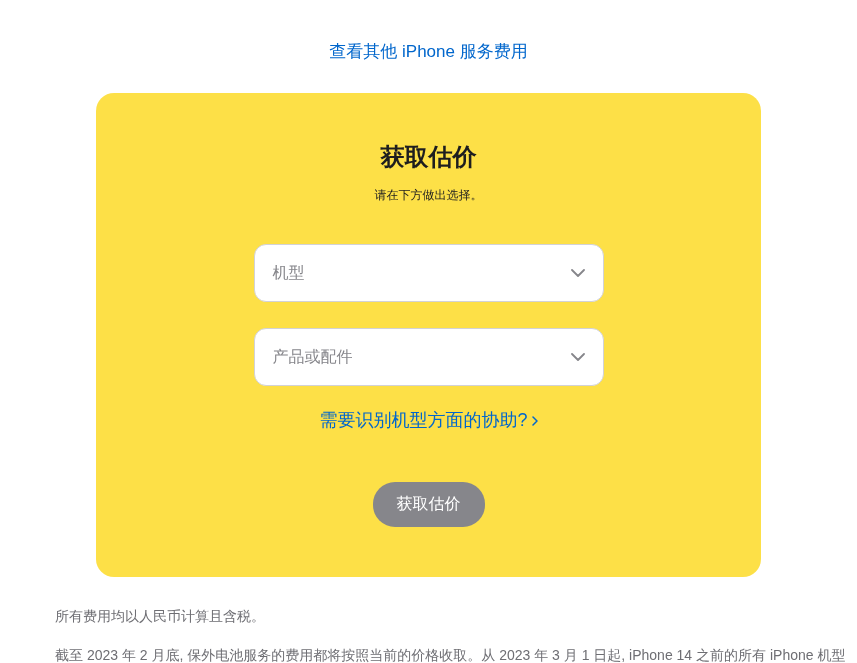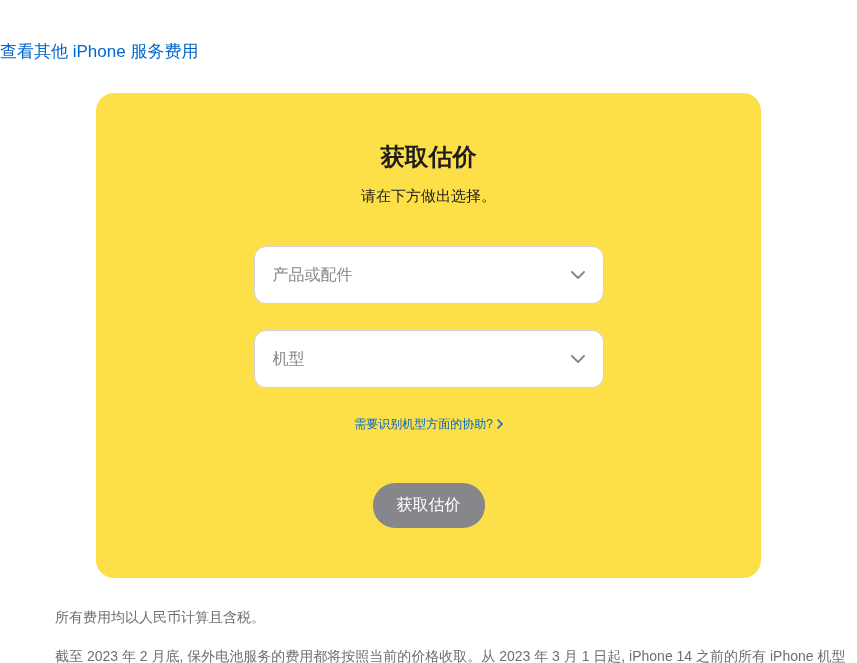--- a/index.html
+++ b/index.html
@@ -8,20 +8,21 @@
       box-sizing: border-box;
     }
     body {
       font-family: -apple-system, BlinkMacSystemFont, "SF Pro Text", "Helvetica Neue", Arial, sans-serif;
       background: #fff;
       width: 857px;
       height: 663px;
       padding: 0;
     }
     .top-link {
+      text-align: center;
       padding: 40px 0 30px 0;
     }
     .top-link a {
       color: #0066cc;
       text-decoration: none;
       font-size: 17px;
     }
     .card {
       background: #fde047;
       border-radius: 18px;
@@ -30,21 +31,21 @@
       padding: 48px 40px 50px 40px;
       text-align: center;
     }
     .card-title {
       font-size: 24px;
       font-weight: 600;
       color: #1d1d1f;
       margin-bottom: 14px;
     }
     .card-subtitle {
-      font-size: 15px;
+      font-size: 12px;
       color: #1d1d1f;
       margin-bottom: 40px;
     }
     .select-wrap {
       position: relative;
       width: 350px;
       margin: 0 auto 26px auto;
     }
     .select-box {
       width: 100%;
@@ -65,21 +66,21 @@
       color: #86868b;
       display: flex;
       align-items: center;
     }
     .help-link {
       display: inline-flex;
       align-items: center;
       gap: 4px;
       color: #0066cc;
       text-decoration: none;
-      font-size: 12px;
+      font-size: 18px;
       margin-top: -4px;
       margin-bottom: 50px;
     }
     .submit-btn {
       background: #86868b;
       color: #fff;
       border: none;
       border-radius: 22px;
       padding: 12px 24px;
       font-size: 16px;
@@ -102,32 +103,32 @@
 <div class="top-link">
   <a href="#">查看其他 iPhone 服务费用</a>
 </div>
 
 <div class="card">
   <div class="card-title">获取估价</div>
   <div class="card-subtitle">请在下方做出选择。</div>
 
   <div class="select-wrap">
     <div class="select-box">
-      <span>产品或配件</span>
+      <span>机型</span>
       <span class="chevron-icon">
         <svg width="14" height="8" viewBox="0 0 14 8">
             <path d="M1 1 L7 7 L13 1" stroke="#86868b" stroke-width="1.8" fill="none" stroke-linecap="round" stroke-linejoin="round"></path>
           </svg>
       </span>
     </div>
   </div>
 
   <div class="select-wrap">
     <div class="select-box">
-      <span>机型</span>
+      <span>产品或配件</span>
       <span class="chevron-icon">
         <svg width="14" height="8" viewBox="0 0 14 8">
             <path d="M1 1 L7 7 L13 1" stroke="#86868b" stroke-width="1.8" fill="none" stroke-linecap="round" stroke-linejoin="round"></path>
           </svg>
       </span>
     </div>
   </div>
 
   <a href="#" class="help-link">
     <span>需要识别机型方面的协助?</span>

